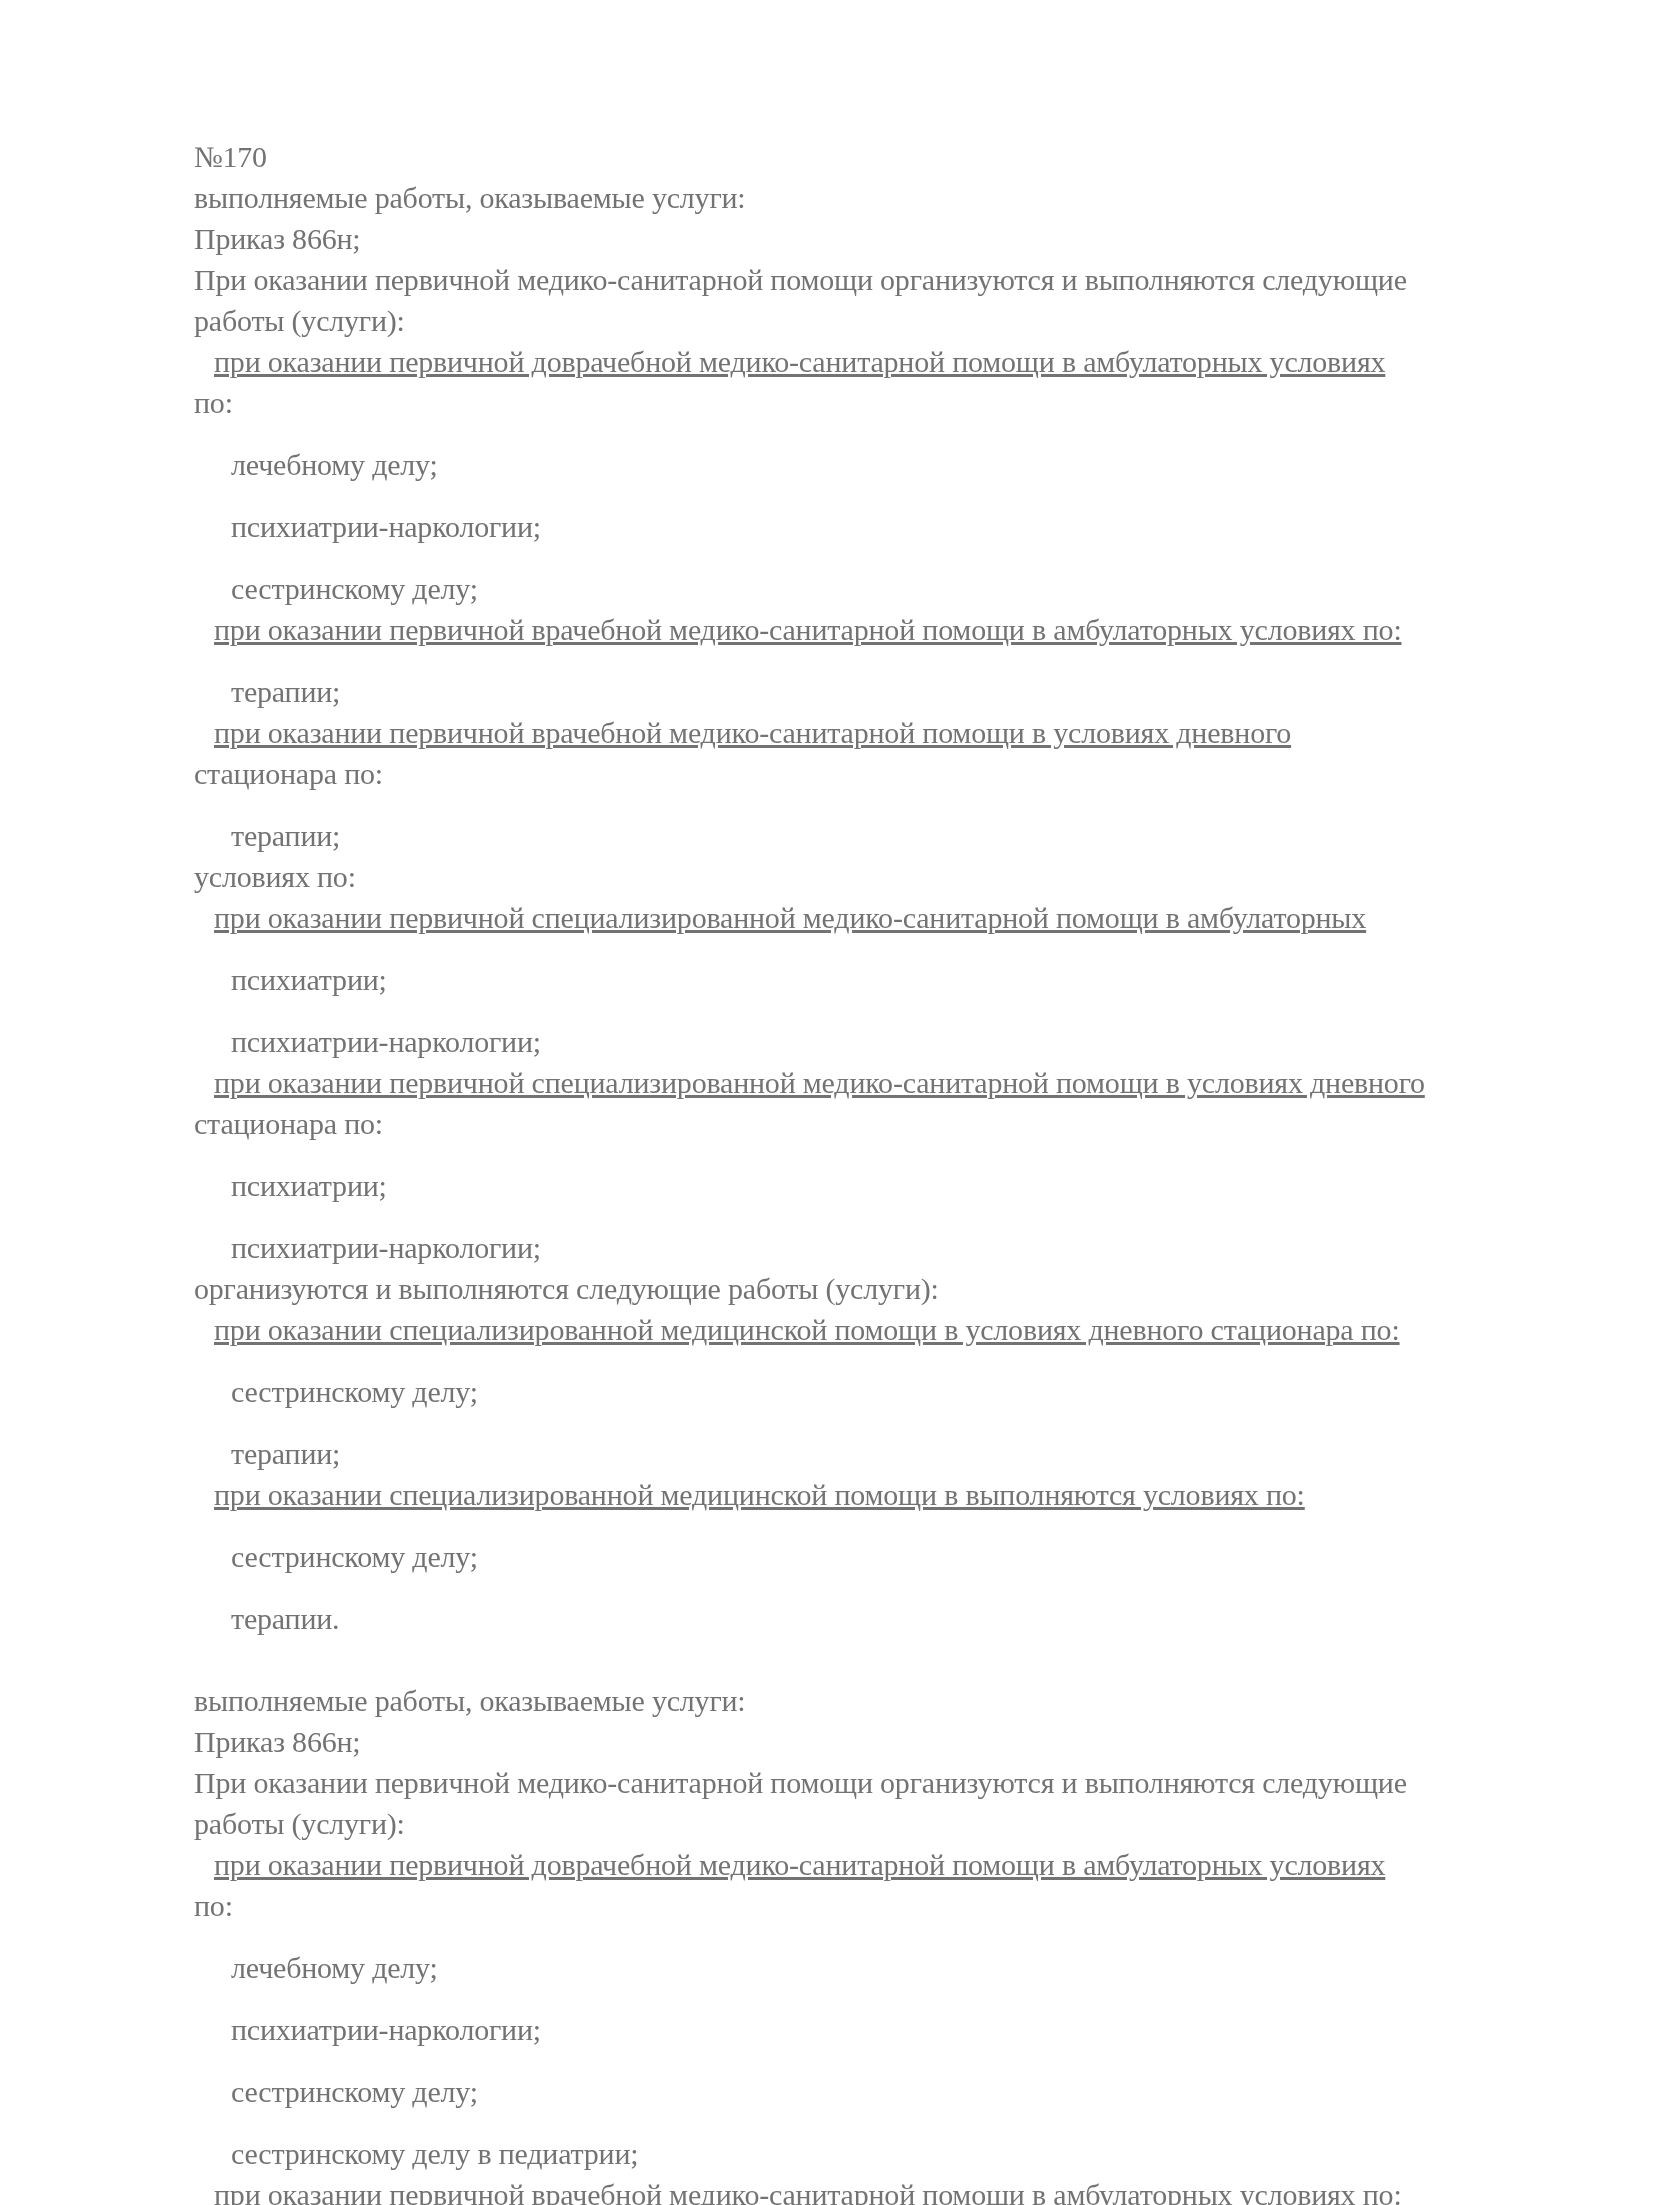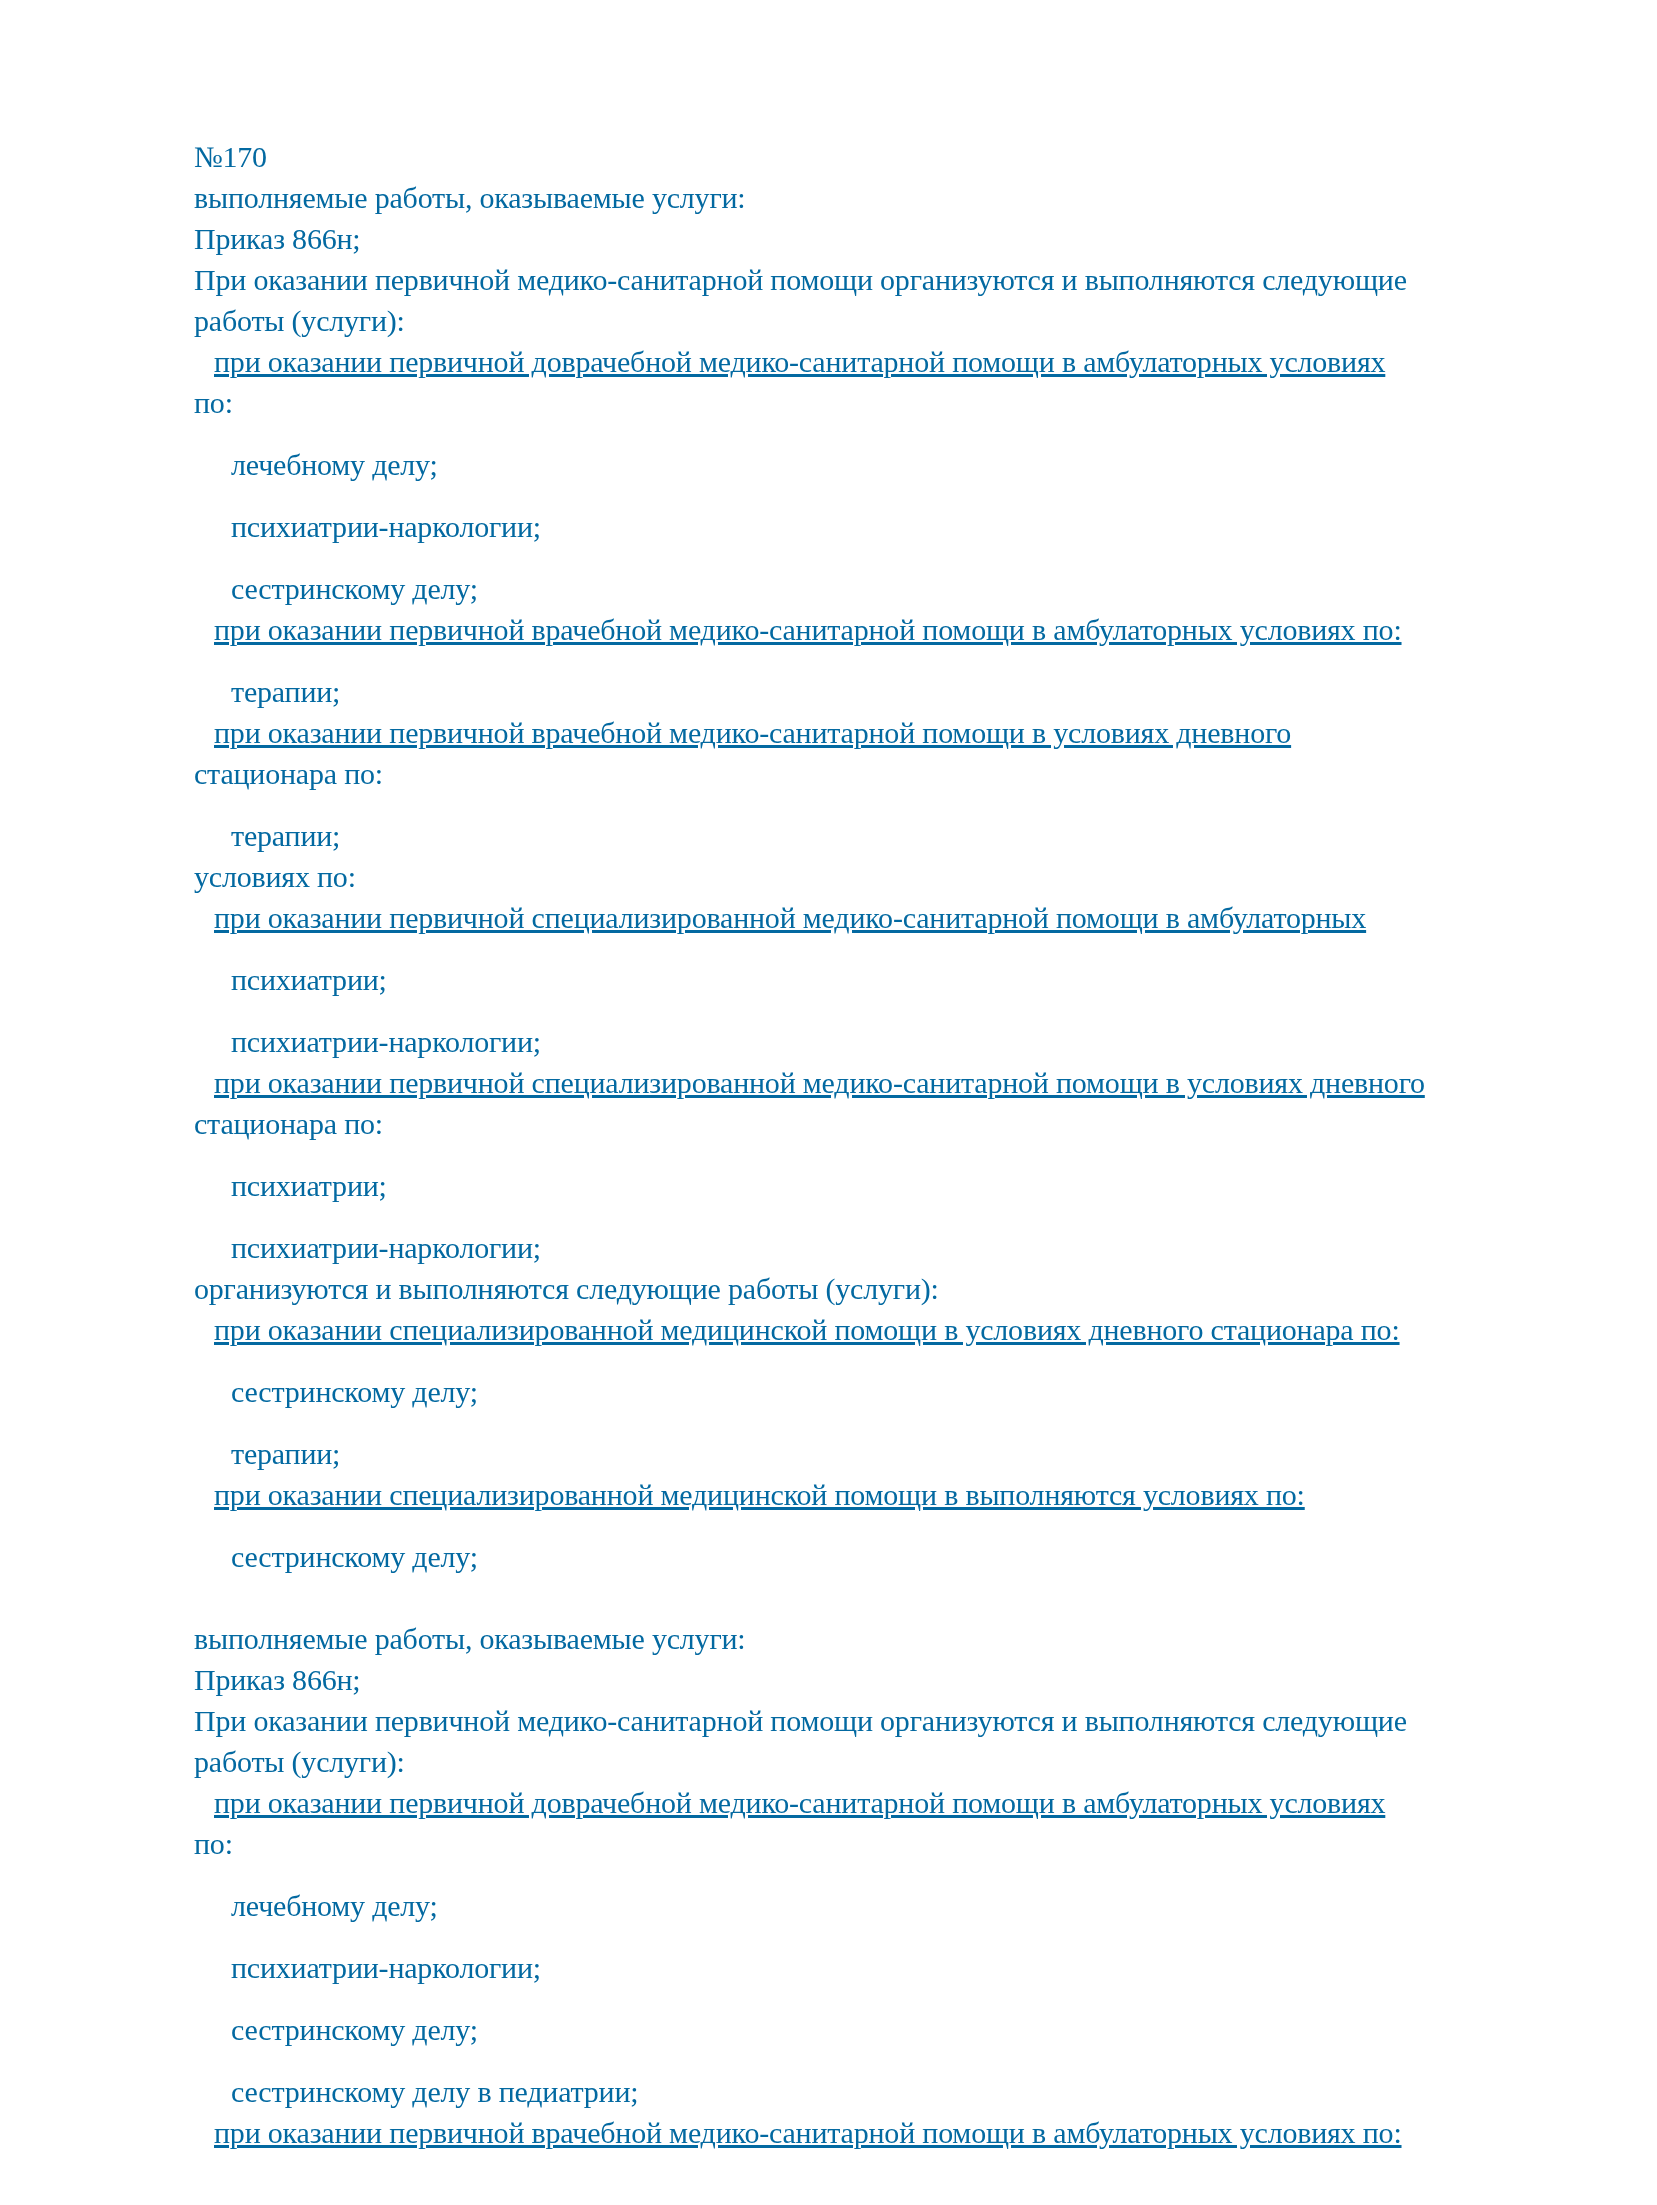--- a/index.html
+++ b/index.html
@@ -25,21 +25,21 @@
     left: 194px;
     top: 136px;
     right: 40px;
   }
   .line {
     height: 41px;
     line-height: 41px;
     font-size: 30px;
     letter-spacing: -0.2px;
     white-space: pre;
-    color: #0369a1;
+    color: #737373;
   }
   .indent-0 { padding-left: 0; }
   .indent-1 { padding-left: 20px; text-decoration: underline; }
   .indent-2 { padding-left: 37px; margin-top: 21px; }
 </style>
 </head>
 <body>
 
 <div class="page">
   <div class="doc">
@@ -65,20 +65,21 @@
       <div class="line indent-1">при оказании первичной специализированной медико-санитарной помощи в условиях дневного</div>
       <div class="line indent-0">стационара по:</div>
       <div class="line indent-2">психиатрии;</div>
       <div class="line indent-2">психиатрии-наркологии;</div>
       <div class="line indent-0">организуются и выполняются следующие работы (услуги):</div>
       <div class="line indent-1">при оказании специализированной медицинской помощи в условиях дневного стационара по:</div>
       <div class="line indent-2">сестринскому делу;</div>
       <div class="line indent-2">терапии;</div>
       <div class="line indent-1">при оказании специализированной медицинской помощи в выполняются условиях по:</div>
       <div class="line indent-2">сестринскому делу;</div>
+      <div class="line indent-2">терапии.</div>
       <div class="line indent-0"></div>
       <div class="line indent-0">выполняемые работы, оказываемые услуги:</div>
       <div class="line indent-0">Приказ 866н;</div>
       <div class="line indent-0">При оказании первичной медико-санитарной помощи организуются и выполняются следующие</div>
       <div class="line indent-0">работы (услуги):</div>
       <div class="line indent-1">при оказании первичной доврачебной медико-санитарной помощи в амбулаторных условиях</div>
       <div class="line indent-0">по:</div>
       <div class="line indent-2">лечебному делу;</div>
       <div class="line indent-2">психиатрии-наркологии;</div>
       <div class="line indent-2">сестринскому делу;</div>

